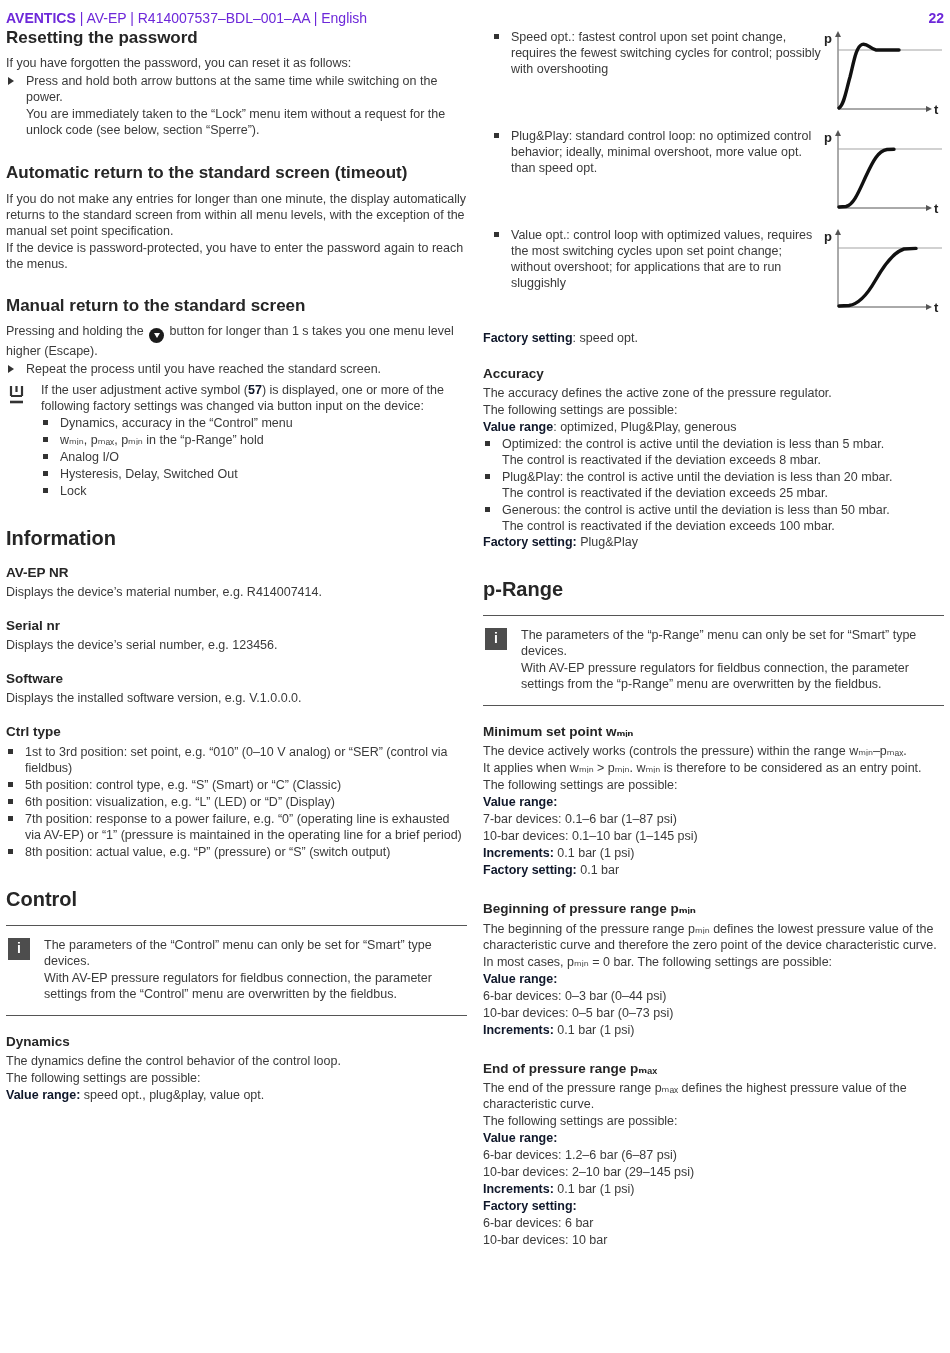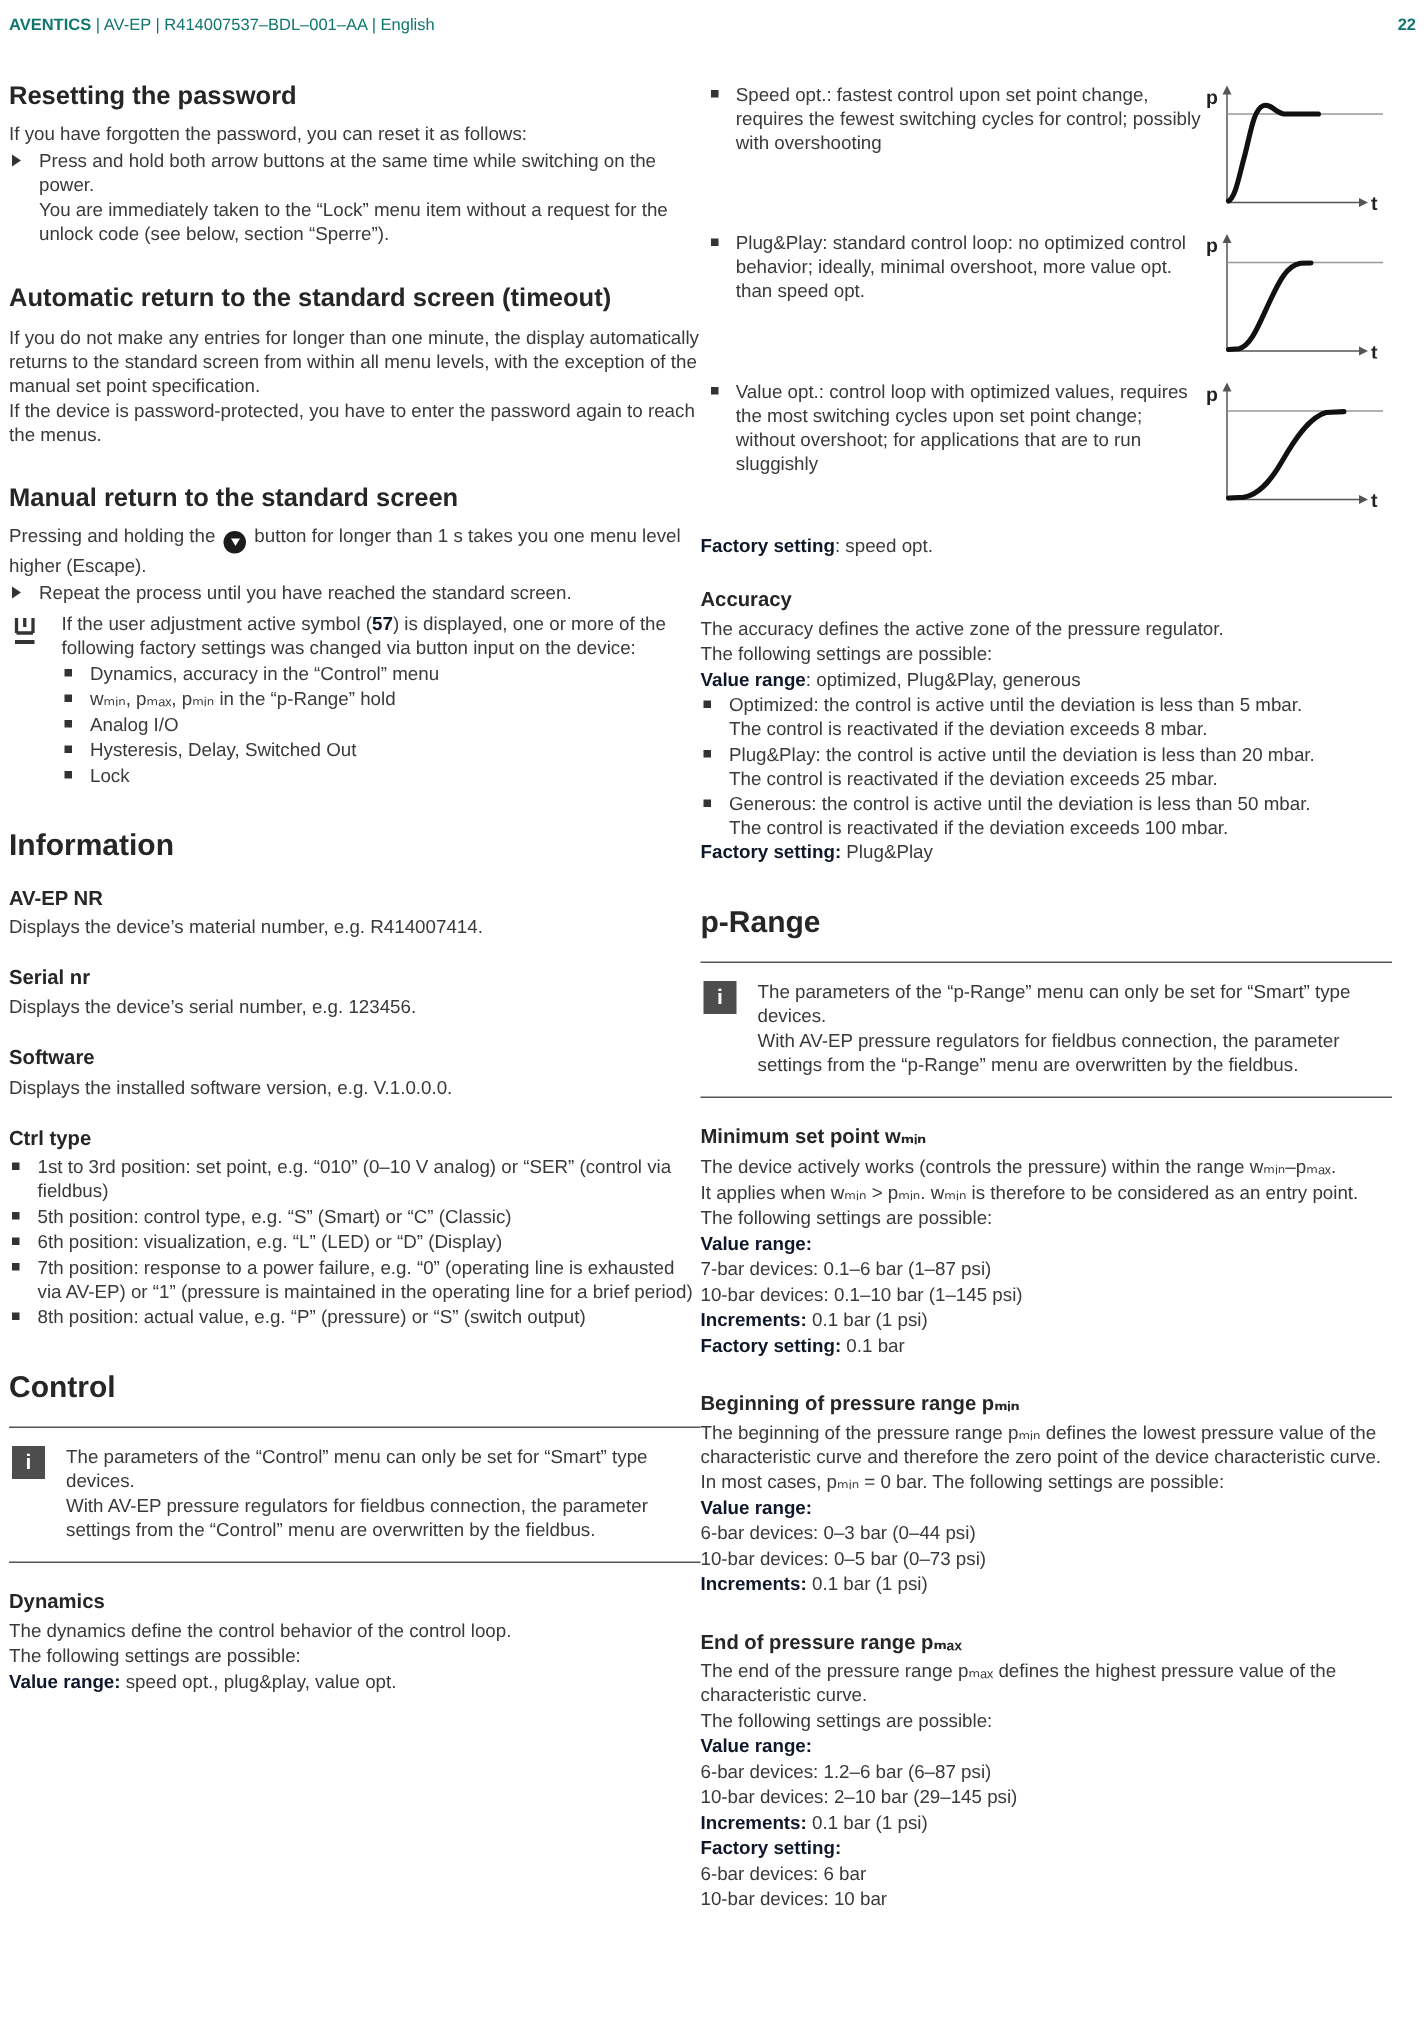--- a/index.html
+++ b/index.html
@@ -4,25 +4,25 @@
 <style>
   * { margin:0; padding:0; box-sizing:border-box; }
   html,body { background:#fff; }
   .page {
     position:relative; width:950px; height:1353px; background:#ffffff;
     font-family:"Liberation Sans","DejaVu Sans",sans-serif;
     color:#3a3a3a; font-size:12.5px; line-height:1.28; overflow:hidden;
     padding:10px 6px 0 6px;
   }
   
-  .header { display:flex; justify-content:space-between; align-items:baseline; font-size:11px; color:#0f766e; }
+  .header { display:flex; justify-content:space-between; align-items:baseline; font-size:14px; color:#6d28d9; }
   .header .brand { font-weight:bold; }
   .header .page-num { font-weight:bold; }
   
-  .cols { display:flex; margin-top:30px; }
+  .cols { display:flex; gap:16px; }
   .col { width:461px; }
   
   .h1 { font-size:20px; font-weight:bold; color:#262626; margin-top:28px; margin-bottom:14px; line-height:1.15; }
   .h2 { font-size:17px; font-weight:bold; color:#262626; margin-bottom:7px; line-height:1.2; }
   .h2.mt { margin-top:24px; }
   .h3 { font-size:13.5px; font-weight:bold; color:#262626; margin-top:17px; margin-bottom:3px; }
   .para { margin-bottom:1px; }
   .bold { font-weight:bold; color:#0f172a; }
   
   .step-row { display:flex; margin-top:2px; }
@@ -35,21 +35,21 @@
               align-items:center; justify-content:center; vertical-align:-3px; margin:0 2px; }
   .btn-icon .dn { width:0; height:0; border-top:5px solid #fff; border-left:3.5px solid transparent; border-right:3.5px solid transparent; margin-top:1px; }
   
   .note-row { display:flex; margin-top:4px; }
   .ua-icon { flex:0 0 auto; width:17px; margin:2px 16px 0 2px; }
   
   .infobox { border-top:1px solid #555; border-bottom:1px solid #555; padding:11px 0 12px 0; display:flex; margin-bottom:4px; }
   .info-icon { flex:0 0 auto; width:22px; height:22px; background:#4d4d4d; color:#fff; font-weight:bold;
                font-size:14px; display:flex; align-items:center; justify-content:center; margin:1px 14px 0 2px; }
   
-  .mode-row { display:flex; justify-content:center; margin-bottom:9px; }
+  .mode-row { display:flex; justify-content:flex-end; margin-bottom:9px; }
   .mode-text { width:330px; display:flex; }
   .graph { flex:0 0 auto; width:122px; }
   svg text { font-family:"Liberation Sans","DejaVu Sans",sans-serif; }
 </style>
 </head>
 <body>
 
 <div class="page">
 
   <div class="header">

